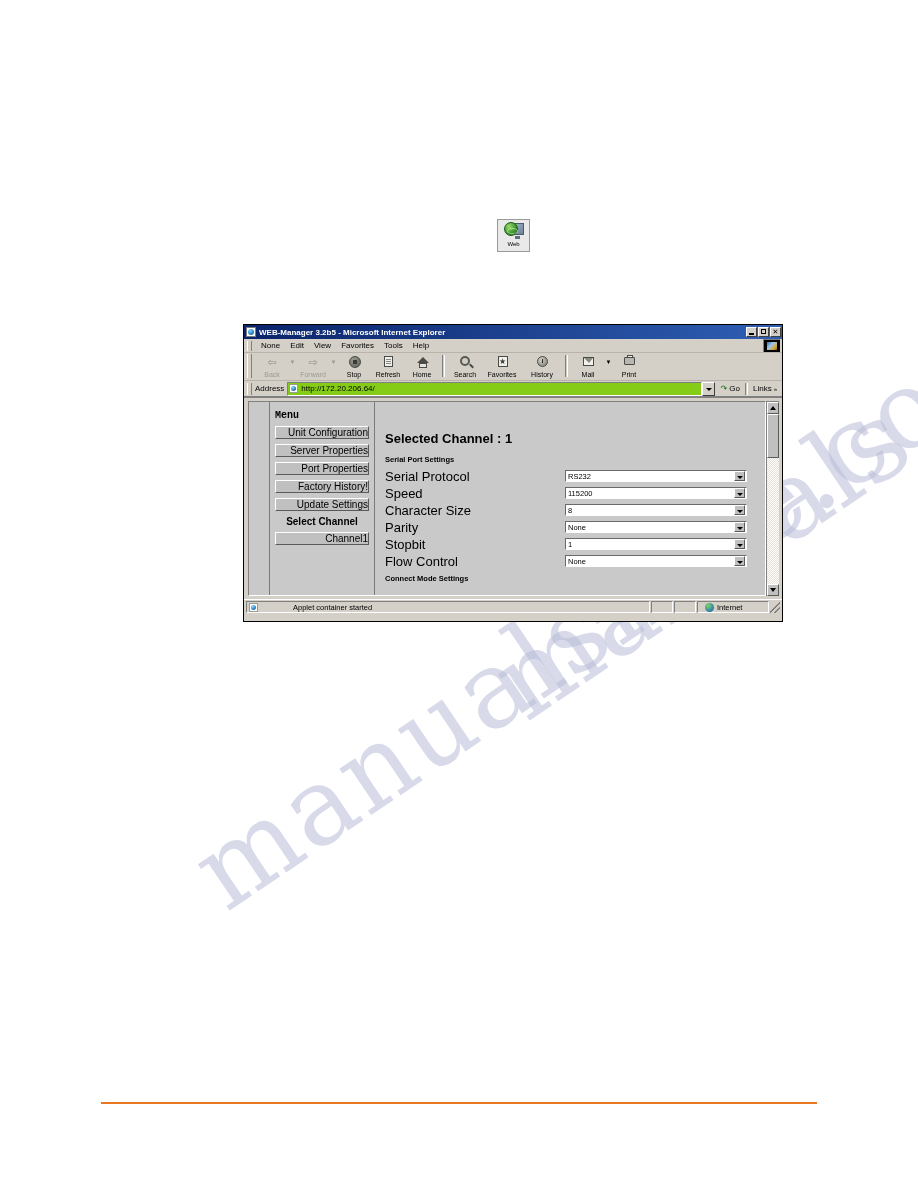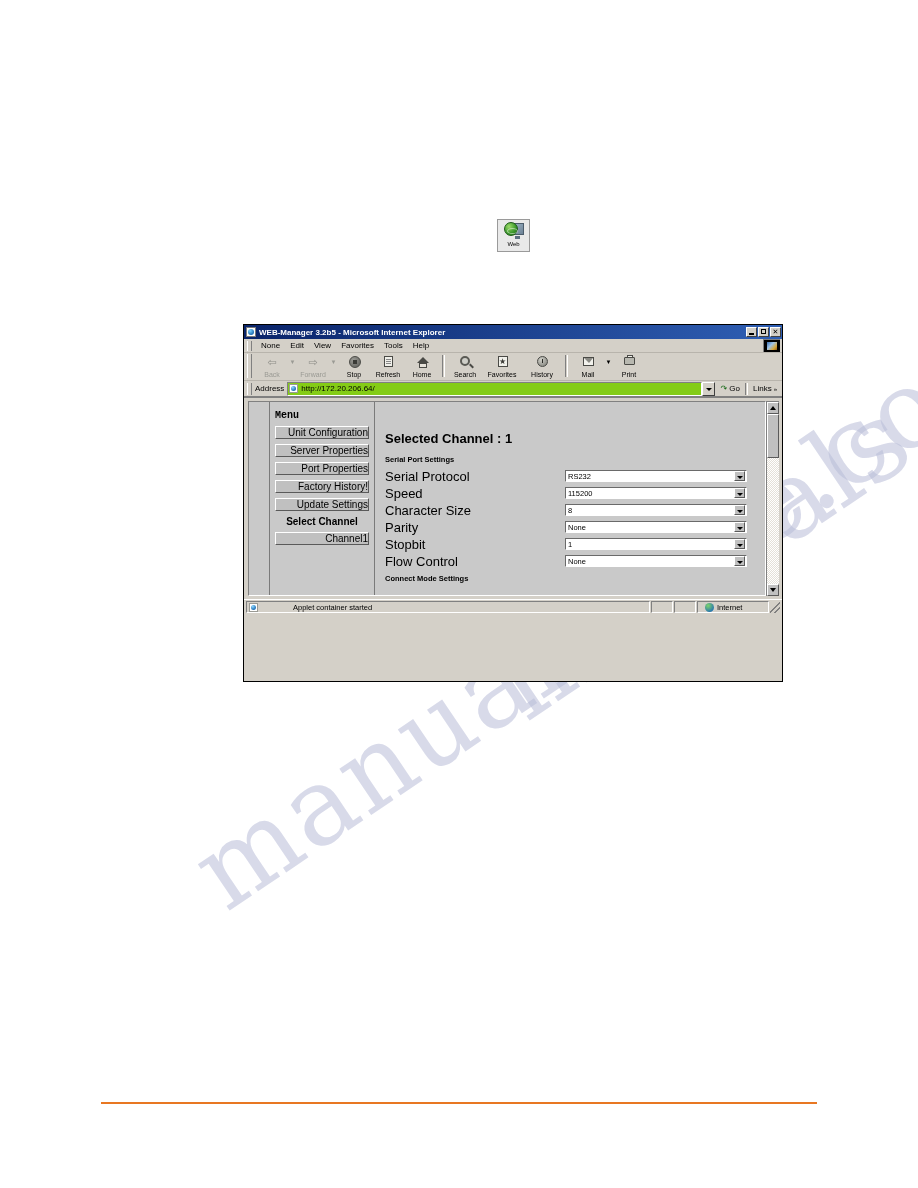--- a/index.html
+++ b/index.html
@@ -96,21 +96,21 @@
     margin-top: 1px;
     font-family: "Liberation Sans", sans-serif;
   }
 
   
   #browser-window {
     position: absolute;
     left: 243px;
     top: 324px;
     width: 540px;
-    height: 358px;
+    height: 298px;
     background: #d4d0c8;
     border: 1px solid #000000;
     box-sizing: border-box;
     z-index: 20;
     font-size: 8px;
   }
 
   
   .title-bar {
     height: 14px;

